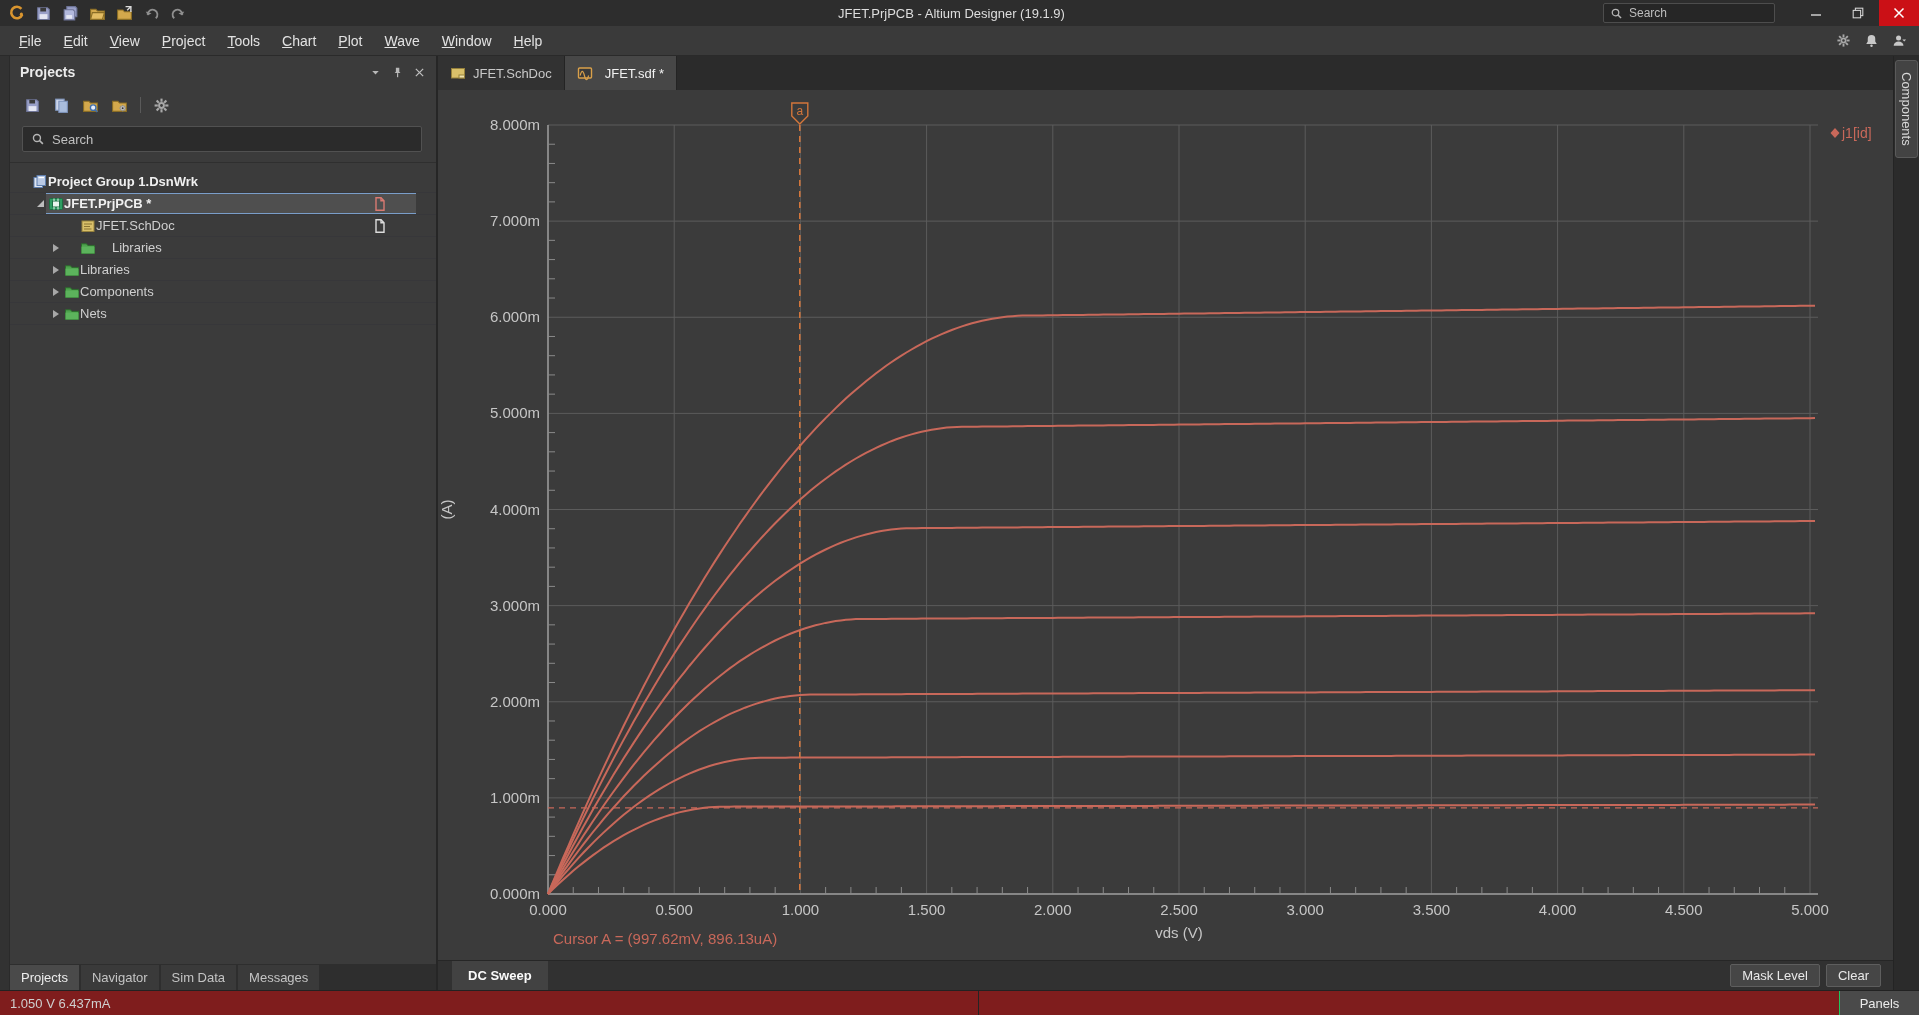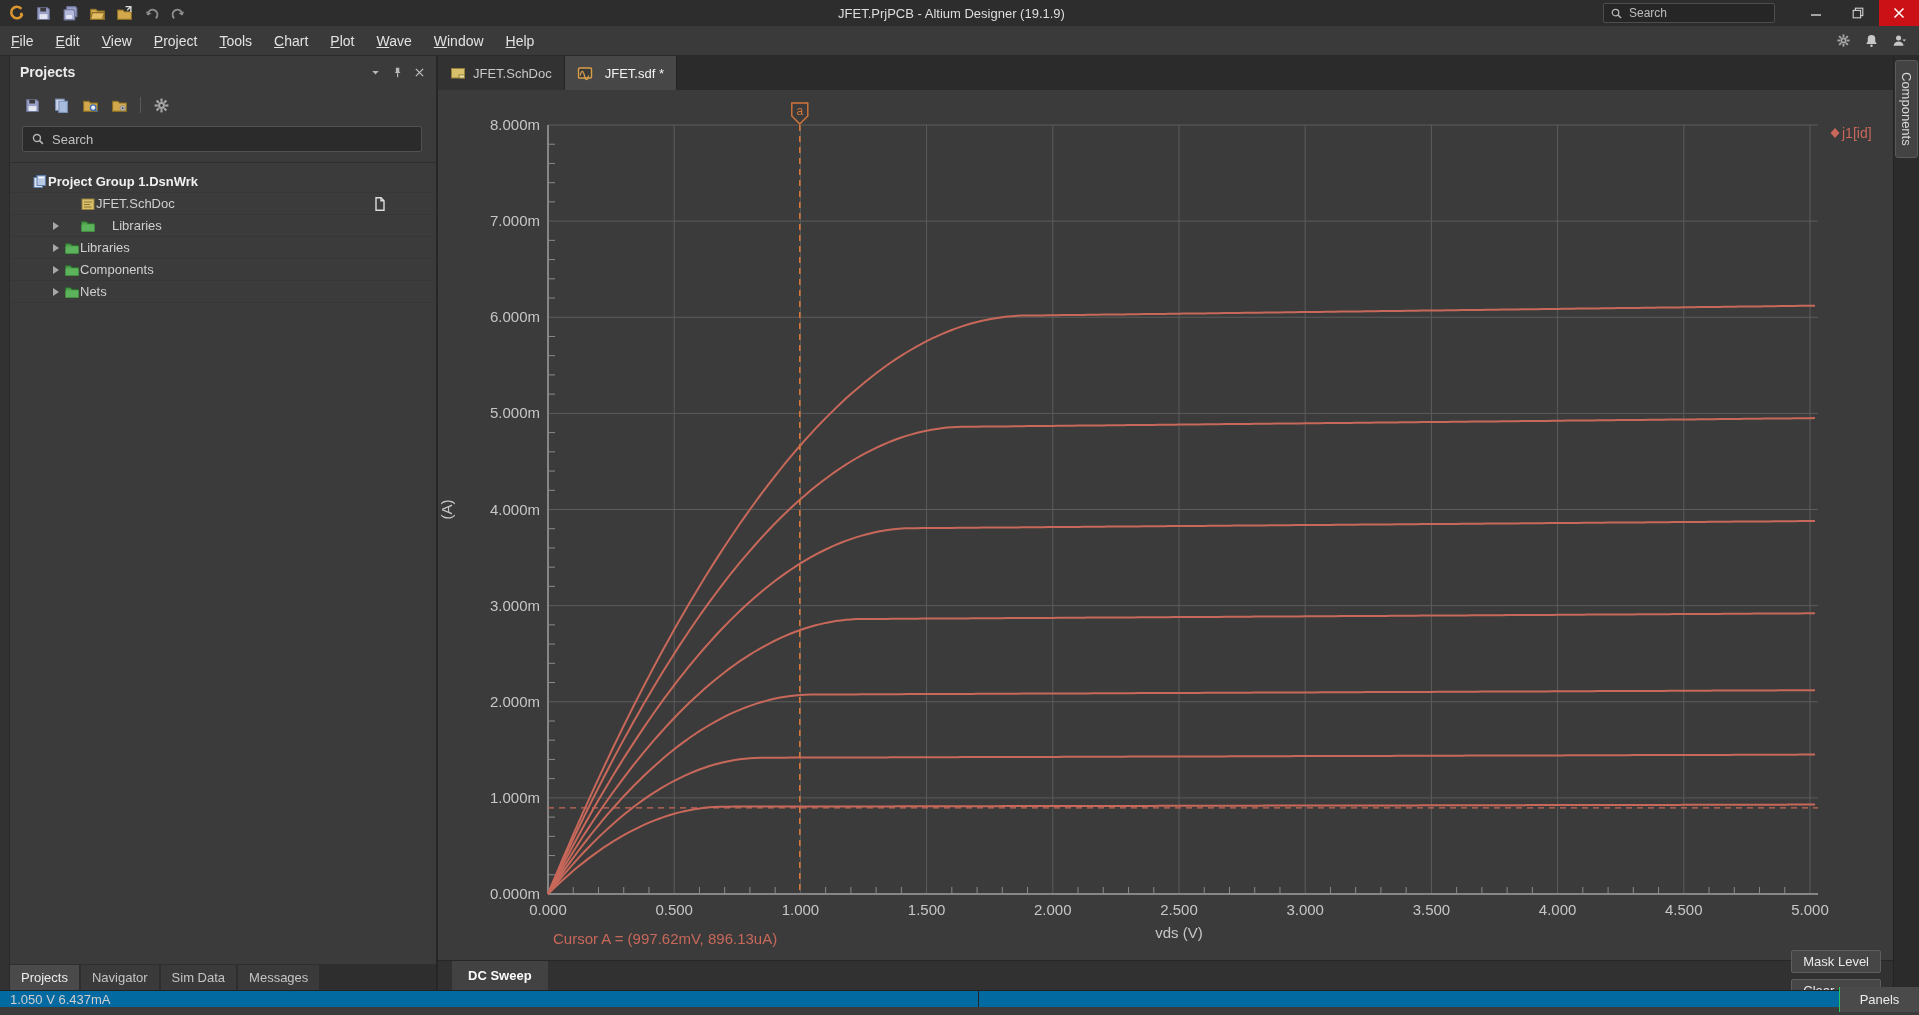--- a/index.html
+++ b/index.html
@@ -15,21 +15,21 @@
   #tb-right { margin-left:auto; display:flex; align-items:center; height:100%; }
   #tb-search { display:flex; align-items:center; gap:6px; width:172px; height:20px; background:#262626;
                border:1px solid #4d4d4d; border-radius:2px; padding:0 6px; margin-right:20px; }
   #tb-search input { flex:1; background:transparent; border:none; outline:none; color:#cfcfcf; font-size:12px; width:100px; }
   #tb-search input::placeholder { color:#bdbdbd; }
   .winbtn { width:42px; height:26px; display:flex; align-items:center; justify-content:center; color:#d8d8d8; }
   .winbtn.close { background:#cb1016; width:40px; }
 
   
   #menubar { height:30px; background:#3a3a3a; display:flex; align-items:center; border-bottom:1px solid #2a2a2a; }
-  #menu-items { display:flex; align-items:center; padding-left:0;justify-content:space-between; }
+  #menu-items { display:flex; align-items:center; padding-left:8px;justify-content:space-between; }
   .menu-item { color:#e2e2e2; font-size:14px; padding:0 11px; height:30px; line-height:30px; cursor:default; }
   .menu-item u { text-decoration:underline; }
   #menu-right { margin-left:auto; display:flex; align-items:center; gap:13px; padding-right:12px; }
 
   
   #main { display:flex; height:934px; }
 
   
   #left-panel { width:438px; background:#3b3b3b; position:relative; display:flex; flex-direction:column;
                 border-right:2px solid #262626; }
@@ -64,31 +64,31 @@
   #doc-area { flex:1; display:flex; flex-direction:column; background:#3b3b3b; }
   #doc-tabbar { height:34px; background:#2b2b2b; display:flex; align-items:stretch; }
   .doc-tab { display:flex; align-items:center; gap:7px; padding:0 12px; font-size:13px; background:#323232;
              color:#c8c8c8; border-right:1px solid #242424; }
   .doc-tab.active { background:#474747; color:#f2f2f2;gap:12px; }
   #chart-region { position:relative; height:870px; }
   #chart-svg { position:absolute; left:0; top:0; }
   #sheetbar { height:30px; background:#313131; border-top:1px solid #262626; display:flex; align-items:center; }
   .sheet-tab { height:30px; line-height:30px; padding:0 16px; margin-left:14px; background:#424242; color:#fbfbfb;
                font-size:13px; font-weight:bold; }
-  #sheet-btns { margin-left:auto; display:flex; gap:6px; padding-right:12px;flex-direction:column; }
+  #sheet-btns { margin-left:auto; display:flex; gap:6px; padding-right:12px; }
   .chart-btn { height:23px; line-height:21px; padding:0 11px; background:#464646; border:1px solid #5e5e5e;
                border-radius:2px; color:#e8e8e8; font-size:13px; }
 
   
   #right-strip { width:26px; background:#2b2b2b; border-left:1px solid #242424; display:flex; flex-direction:column; align-items:center; }
   .vtab { margin-top:4px; writing-mode:vertical-rl; background:#434343; border:1px solid #5a5a5a; border-radius:3px;
           color:#d8d8d8; font-size:13px; padding:11px 3px; }
 
   
-  #statusbar { height:17px; background:#0369a1; border-top:1px solid #222; display:flex; align-items:center; position:relative; }
+  #statusbar { height:25px; background:#7f1d1d; border-top:1px solid #222; display:flex; align-items:center; position:relative; }
   #status-left { color:#cfcfcf; font-size:13px; padding-left:10px; }
   #status-div { position:absolute; left:978px; top:0; bottom:0; width:1px; background:#242424; }
   #panels-btn { margin-left:auto; height:25px; line-height:25px; width:80px; text-align:center; background:#4a4a4a;
                 border-left:1px solid #22c55e; color:#ececec; font-size:13px; }
 </style>
 </head>
 <body>
 
 <div id="titlebar">
   <div id="tb-icons">
@@ -305,20 +305,43 @@
         <div class="tree-row bold" style="padding-left: 6px;">
           <span class="arrow-slot"></span>
           <span class="icon">
             <svg width="16" height="16" viewBox="0 0 16 16">
               <rect x="2" y="3.5" width="8.5" height="10" fill="#dfe6f2" stroke="#5f7fae"></rect>
               <rect x="5" y="1.5" width="8.5" height="10" fill="#b9c9e4" stroke="#5f7fae"></rect>
               <rect x="6.5" y="3" width="5.5" height="1.2" fill="#ffffff"></rect>
             </svg>
           </span>
           <span class="tree-label">Project Group 1.DsnWrk</span>
+        </div>
+        <div class="tree-row bold" style="padding-left: 22px;">
+          <div class="hl"></div>
+          <span class="arrow-slot">
+            <span class="tri-open"></span>
+          </span>
+          <span class="icon">
+            <svg width="16" height="16" viewBox="0 0 16 16">
+              <rect x="1.5" y="2.5" width="13" height="11" rx="1" fill="#2f9e63" stroke="#1d6f43"></rect>
+              <rect x="4.5" y="5" width="7" height="6" fill="#e9f5ee" stroke="#1d6f43"></rect>
+              <line x1="6" y1="2.5" x2="6" y2="5" stroke="#e9f5ee"></line>
+              <line x1="10" y1="2.5" x2="10" y2="5" stroke="#e9f5ee"></line>
+              <line x1="6" y1="11" x2="6" y2="13.5" stroke="#e9f5ee"></line>
+              <line x1="10" y1="11" x2="10" y2="13.5" stroke="#e9f5ee"></line>
+            </svg>
+          </span>
+          <span class="tree-label">JFET.PrjPCB *</span>
+          <span class="icon row-status">
+            <svg width="16" height="16" viewBox="0 0 16 16">
+              <path d="M4 1.8h5l3 3v9.4H4z" fill="none" stroke="#d97a72" stroke-width="1.4"></path>
+              <path d="M9 1.8v3h3" fill="none" stroke="#d97a72" stroke-width="1.4"></path>
+            </svg>
+          </span>
         </div>
         <div class="tree-row" style="padding-left: 54px;">
           <span class="arrow-slot"></span>
           <span class="icon">
             <svg width="16" height="16" viewBox="0 0 16 16">
               <rect x="2" y="3" width="12" height="10.5" fill="#d9c06a" stroke="#96813c"></rect>
               <line x1="4" y1="6" x2="12" y2="6" stroke="#8a7433"></line>
               <line x1="4" y1="8.5" x2="10" y2="8.5" stroke="#8a7433"></line>
               <line x1="4" y1="11" x2="11.5" y2="11" stroke="#8a7433"></line>
             </svg>

